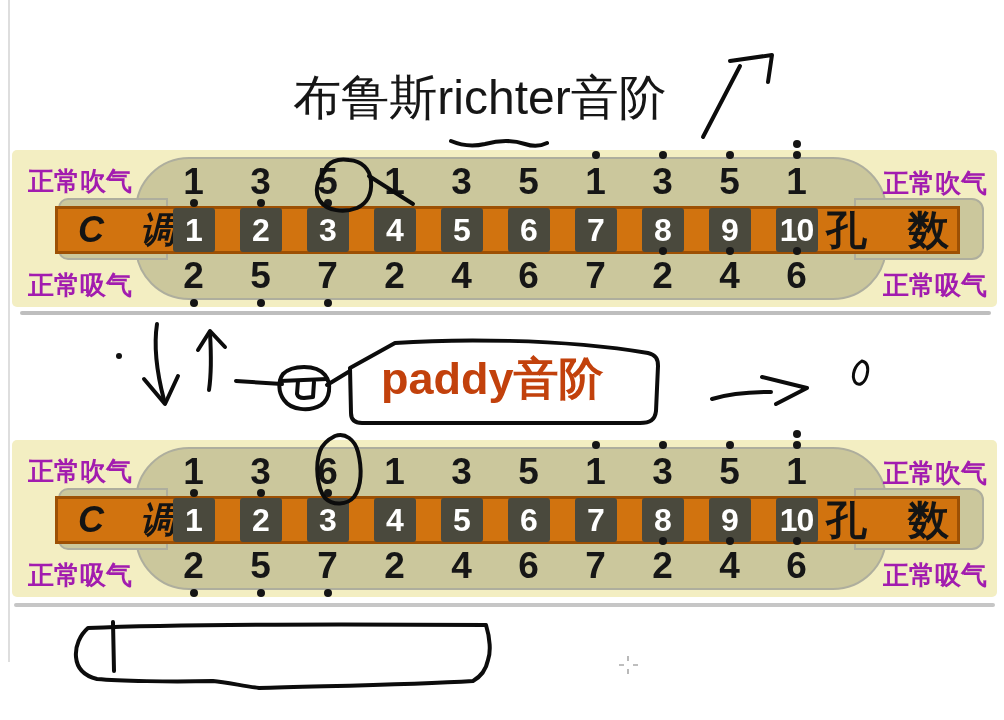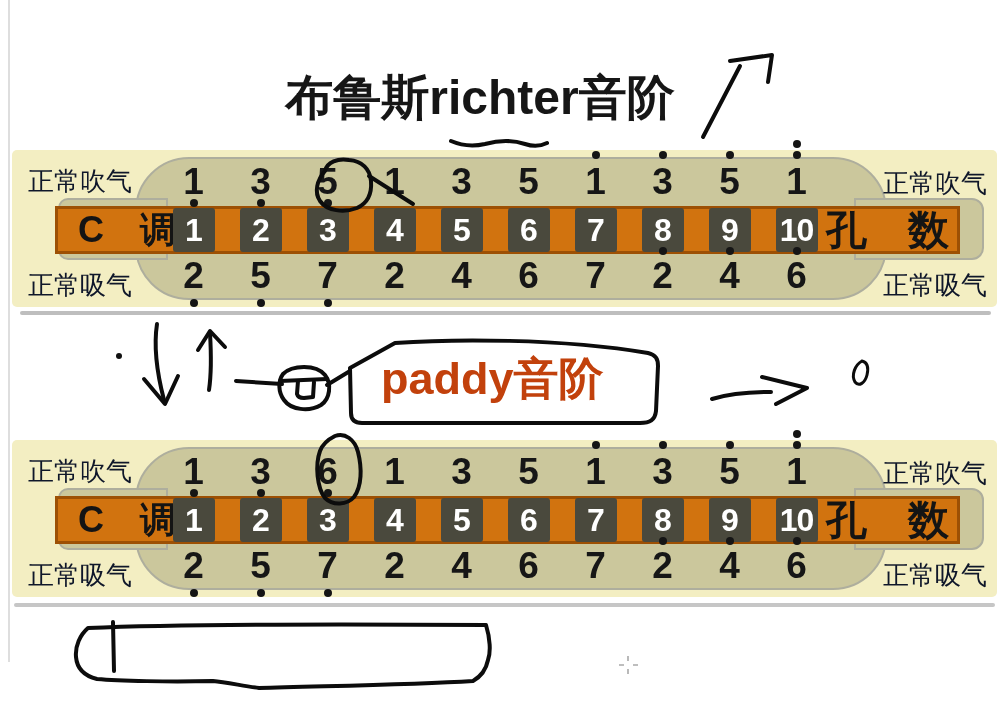--- a/index.html
+++ b/index.html
@@ -4,21 +4,21 @@
 <style>
   html,body{margin:0;padding:0;}
   body{
     position:relative;width:1004px;height:720px;overflow:hidden;
     background:#ffffff;
     font-family:"Liberation Sans","DejaVu Sans",sans-serif;
   }
   .edge-line{position:absolute;left:8px;top:0;width:2px;height:662px;background:#dedede;}
   .title1{
     position:absolute;left:230px;top:66px;width:500px;text-align:center;
-    font-size:48px;font-weight:700;color:#161616;letter-spacing:0px;white-space:nowrap;
+    font-size:48px;font-weight:400;color:#161616;letter-spacing:0px;white-space:nowrap;
   }
   .title2{
     position:absolute;left:381px;top:349px;font-size:45px;font-weight:600;color:#c2410c;white-space:nowrap;
   }
   .panel{
     position:absolute;left:12px;width:985px;height:157px;
     background:#f3eec2;border-radius:5px;
   }
   .panel-1{top:150px;}
   .panel-2{top:440px;}
@@ -28,27 +28,27 @@
   }
   .tab{position:absolute;top:48px;height:62px;background:#cbc79c;border:2px solid #aeae9d;box-sizing:border-box;}
   .tab-left{left:46px;width:110px;border-radius:10px 0 0 10px;}
   .tab-right{left:842px;width:130px;border-radius:0 12px 12px 0;}
   .strip{
     position:absolute;left:43px;top:56px;width:905px;height:48px;box-sizing:border-box;
     background:#d1730f;border:3px solid #9d5004;
   }
   .key-label{
     position:absolute;left:20px;top:0;height:40px;line-height:42px;
-    font-size:36px;font-weight:700;color:#141414;white-space:nowrap;
+    font-size:36px;font-weight:700;color:#141414;white-space:nowrap;font-style:italic;
   }
   .holes-label{
     position:absolute;right:8px;top:-2px;height:52px;line-height:46px;
     font-size:41px;font-weight:700;color:#141414;white-space:nowrap;
   }
-  .lbl{position:absolute;font-size:26px;font-weight:400;color:#0f172a;white-space:nowrap;}
+  .lbl{position:absolute;font-size:26px;font-weight:700;color:#a21caf;white-space:nowrap;}
   .lbl-tl{left:16px;top:14px;}
   .lbl-tr{right:10px;top:16px;}
   .lbl-bl{left:16px;top:118px;}
   .lbl-br{right:10px;top:118px;}
   .row{position:absolute;left:148px;width:670px;display:flex;}
   .row-blow{top:12px;height:40px;}
   .row-holes{top:58px;height:44px;}
   .row-draw{top:106px;height:40px;}
   .note{position:relative;flex:1;text-align:center;}
   .note .digit{display:block;font-size:37px;font-weight:600;color:#161616;line-height:40px;}

